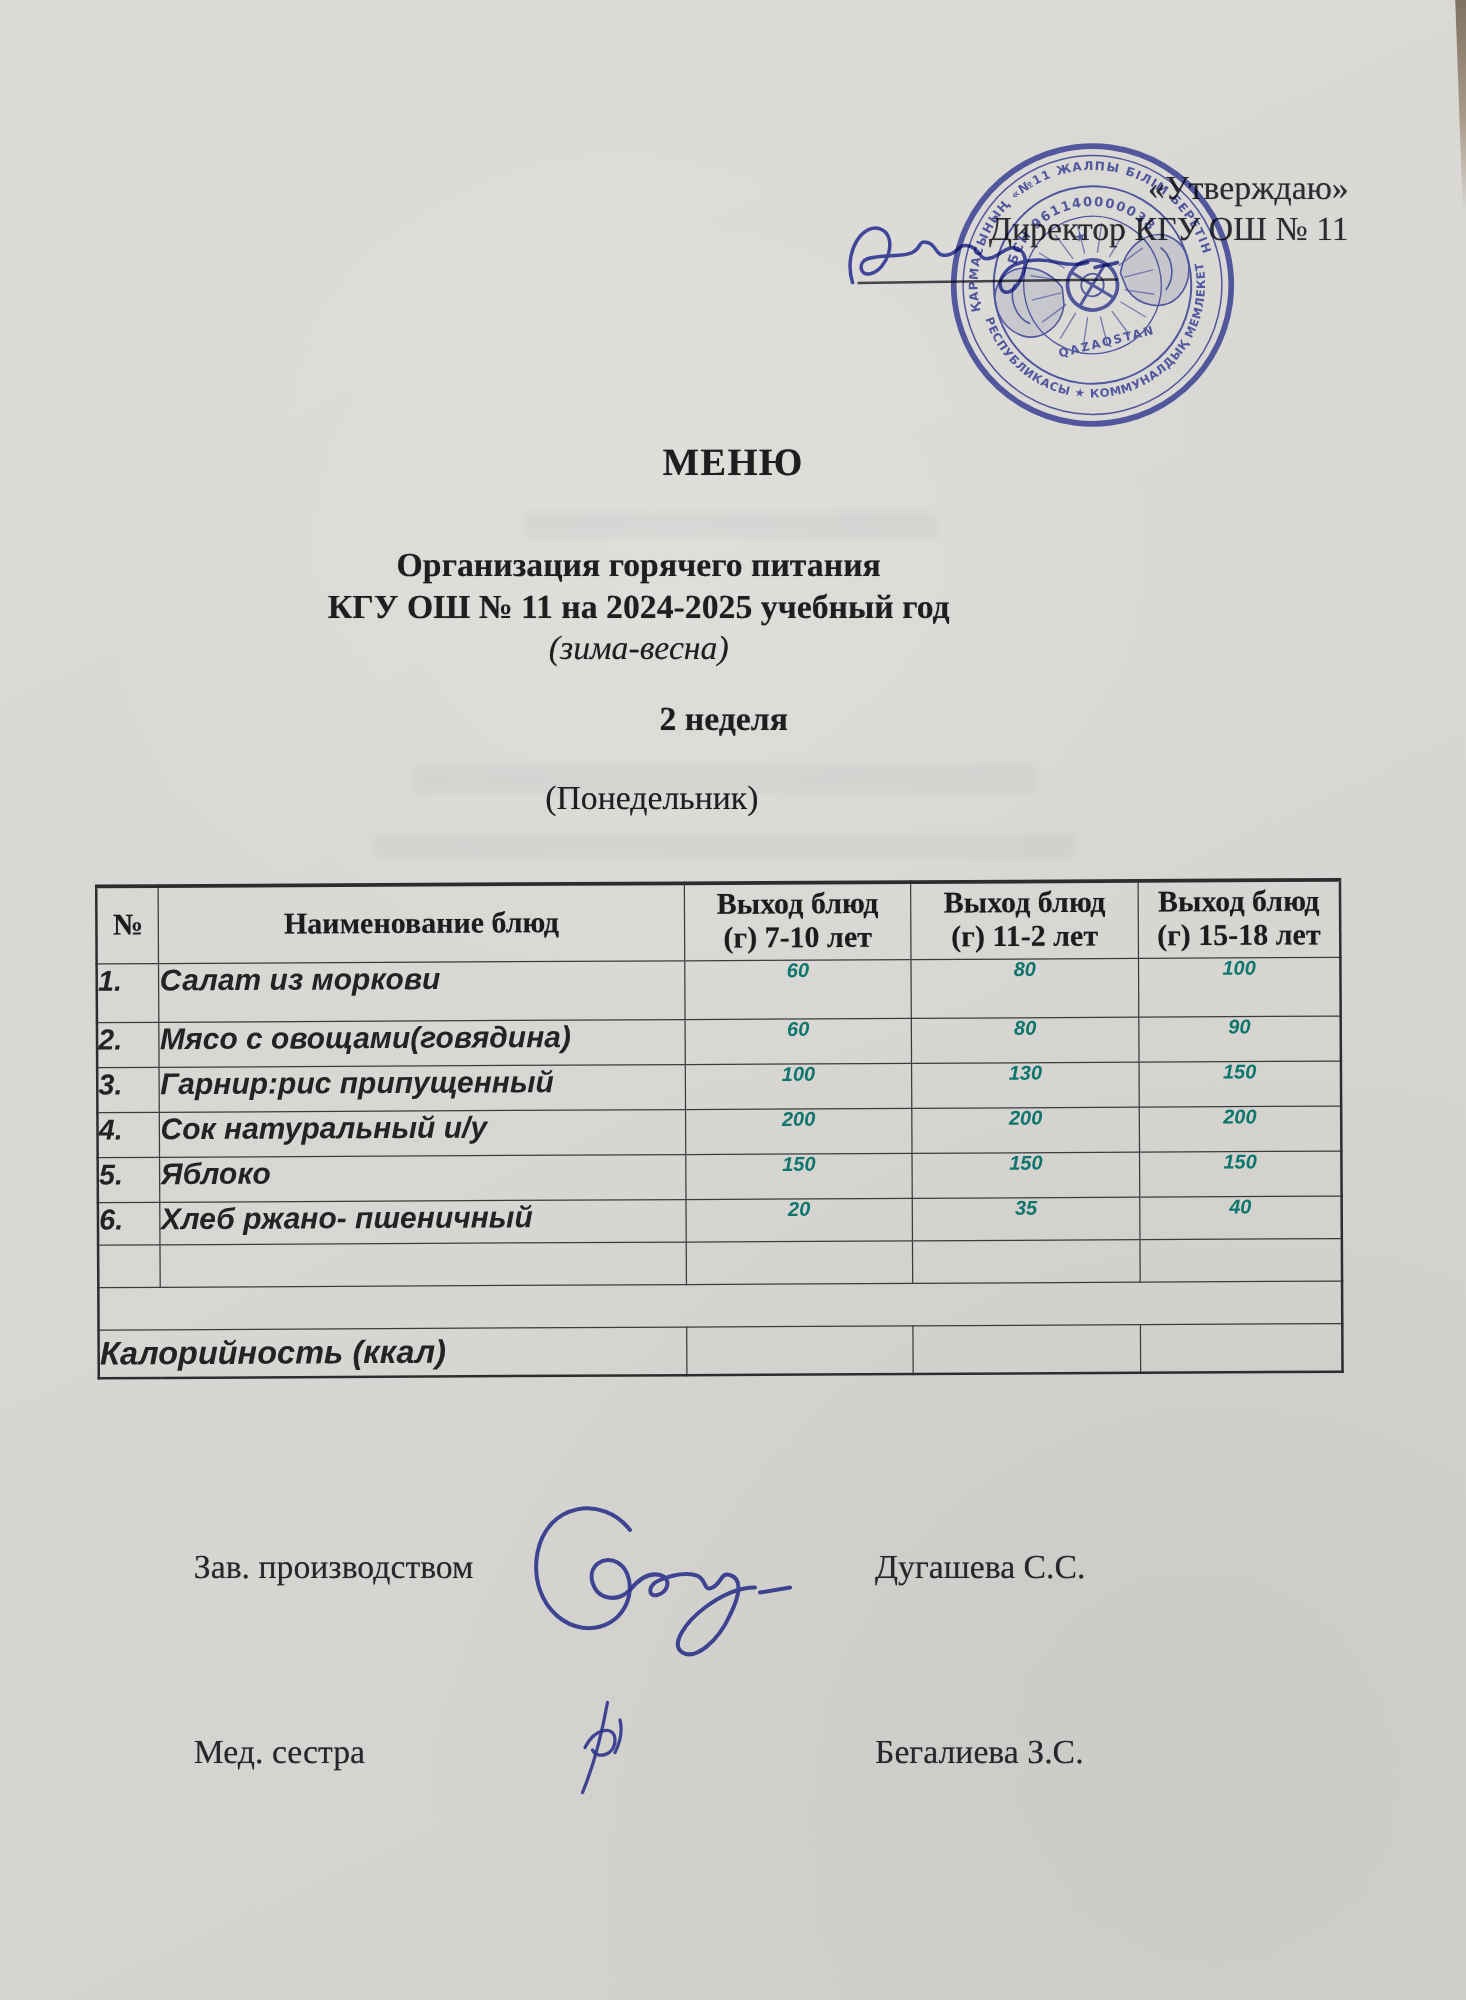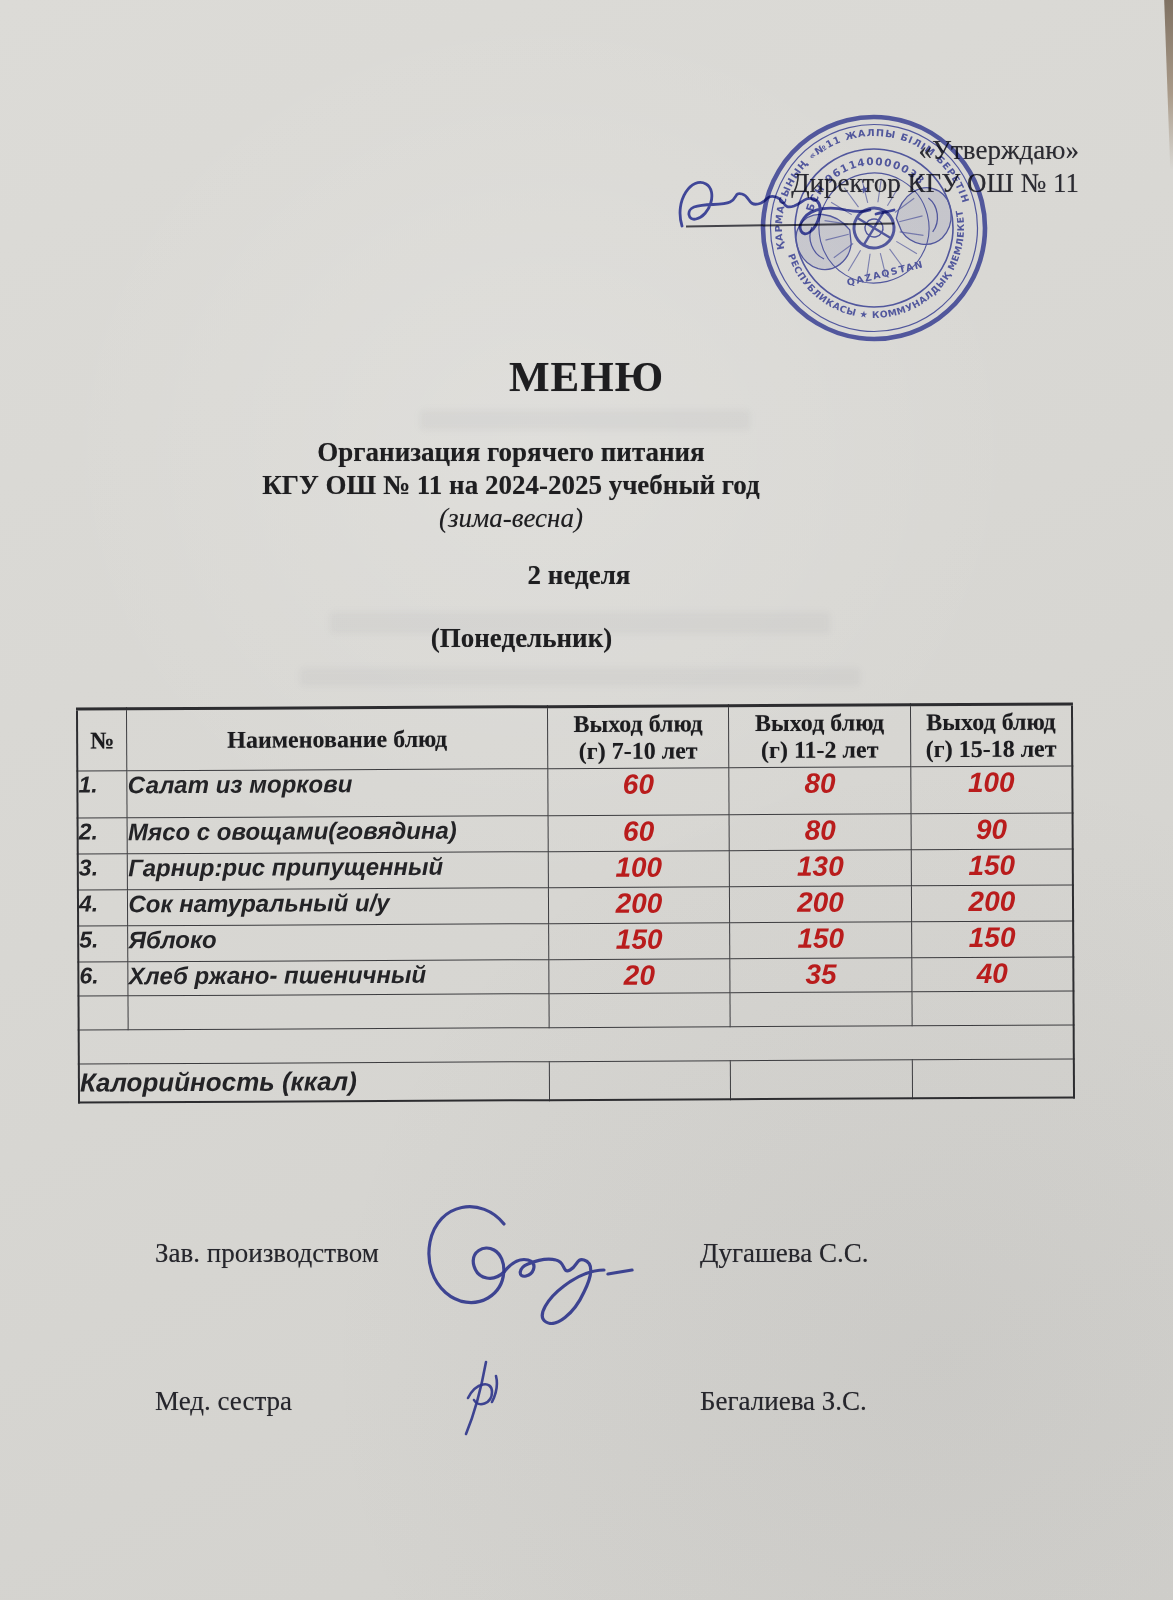--- a/index.html
+++ b/index.html
@@ -31,46 +31,46 @@
   .stamp{position:absolute;left:754px;top:108px;width:240px;height:240px;
     mix-blend-mode:multiply;filter:blur(.45px);opacity:.9;}
   .stamp text{fill:#4d55b4;}
   .sig-svg{position:absolute;mix-blend-mode:multiply;}
   .sig-svg path{fill:none;stroke:#3b43ae;stroke-linecap:round;stroke-linejoin:round;opacity:.92;}
   #dir-sig{left:668px;top:166px;width:240px;height:90px;}
   #prod-sig{left:408px;top:1194px;width:230px;height:150px;}
   #nurse-sig{left:452px;top:1354px;width:60px;height:90px;}
   
   .menu-title{position:absolute;top:352px;left:0;width:1173px;text-align:center;
-    font-size:43px;font-weight:bold;letter-spacing:1px;}
+    font-size:31px;font-weight:bold;letter-spacing:1px;}
   .subtitle{position:absolute;top:436px;left:0;width:1022px;text-align:center;
     font-size:27px;font-weight:bold;line-height:33px;}
   .subtitle .season{font-weight:normal;font-style:italic;}
   .week{position:absolute;top:560px;left:0;width:1158px;text-align:center;
     font-size:27px;font-weight:bold;}
   .daydate{position:absolute;top:622px;left:0;width:1043px;text-align:center;
-    font-size:27px;font-weight:bold;line-height:32px;}
+    font-size:27px;font-weight:normal;line-height:32px;}
   
   .ghost{position:absolute;background:rgba(110,110,118,.06);filter:blur(3px);border-radius:4px;}
   
   table.menu{position:absolute;left:77px;top:705px;width:997px;
     border-collapse:collapse;transform:rotate(-.3deg);transform-origin:50% 50%;
     border:2.6px solid #2d2d30;border-top-width:3.4px;}
   table.menu td{border:1.6px solid #3c3c3f;padding:0;}
   tr.hdr{height:62px;}
   tr.r1{height:47px;} tr.rw{height:36px;} tr.r6{height:34px;}
   tr.empty{height:34px;} tr.merged{height:34px;} tr.kcal{height:38px;}
   .hc{font-family:"Liberation Serif",serif;font-weight:bold;font-size:24px;
     text-align:center;vertical-align:middle;line-height:27px;color:#1c1c1f;}
   .num{font-family:"Liberation Sans",sans-serif;font-style:italic;font-weight:bold;
     font-size:23px;text-align:left;padding-left:7px;vertical-align:top;padding-top:3px;color:#232326;}
   .dish{font-family:"Liberation Sans",sans-serif;font-style:italic;font-weight:bold;
     font-size:24px;text-align:left;padding-left:10px;vertical-align:top;padding-top:2px;color:#232326;}
   .val{font-family:"Liberation Sans",sans-serif;font-style:italic;font-weight:bold;
-    font-size:28px;text-align:center;vertical-align:top;padding-top:2px;color:#b91c1c;}
+    font-size:16px;text-align:center;vertical-align:top;padding-top:2px;color:#0f766e;}
   .kcal-cell{font-family:"Liberation Sans",sans-serif;font-style:italic;font-weight:bold;
     font-size:26px;text-align:left;padding-left:8px;vertical-align:middle;color:#232326;}
   
   .sig-row{position:absolute;left:0;width:1173px;font-size:27px;color:#26262c;}
   .sig-row .label{position:absolute;left:155px;top:0;}
   .sig-row .name{position:absolute;left:700px;top:0;}
   #row-prod{top:1238px;} #row-nurse{top:1386px;}
 </style>
 </head>
 <body>

